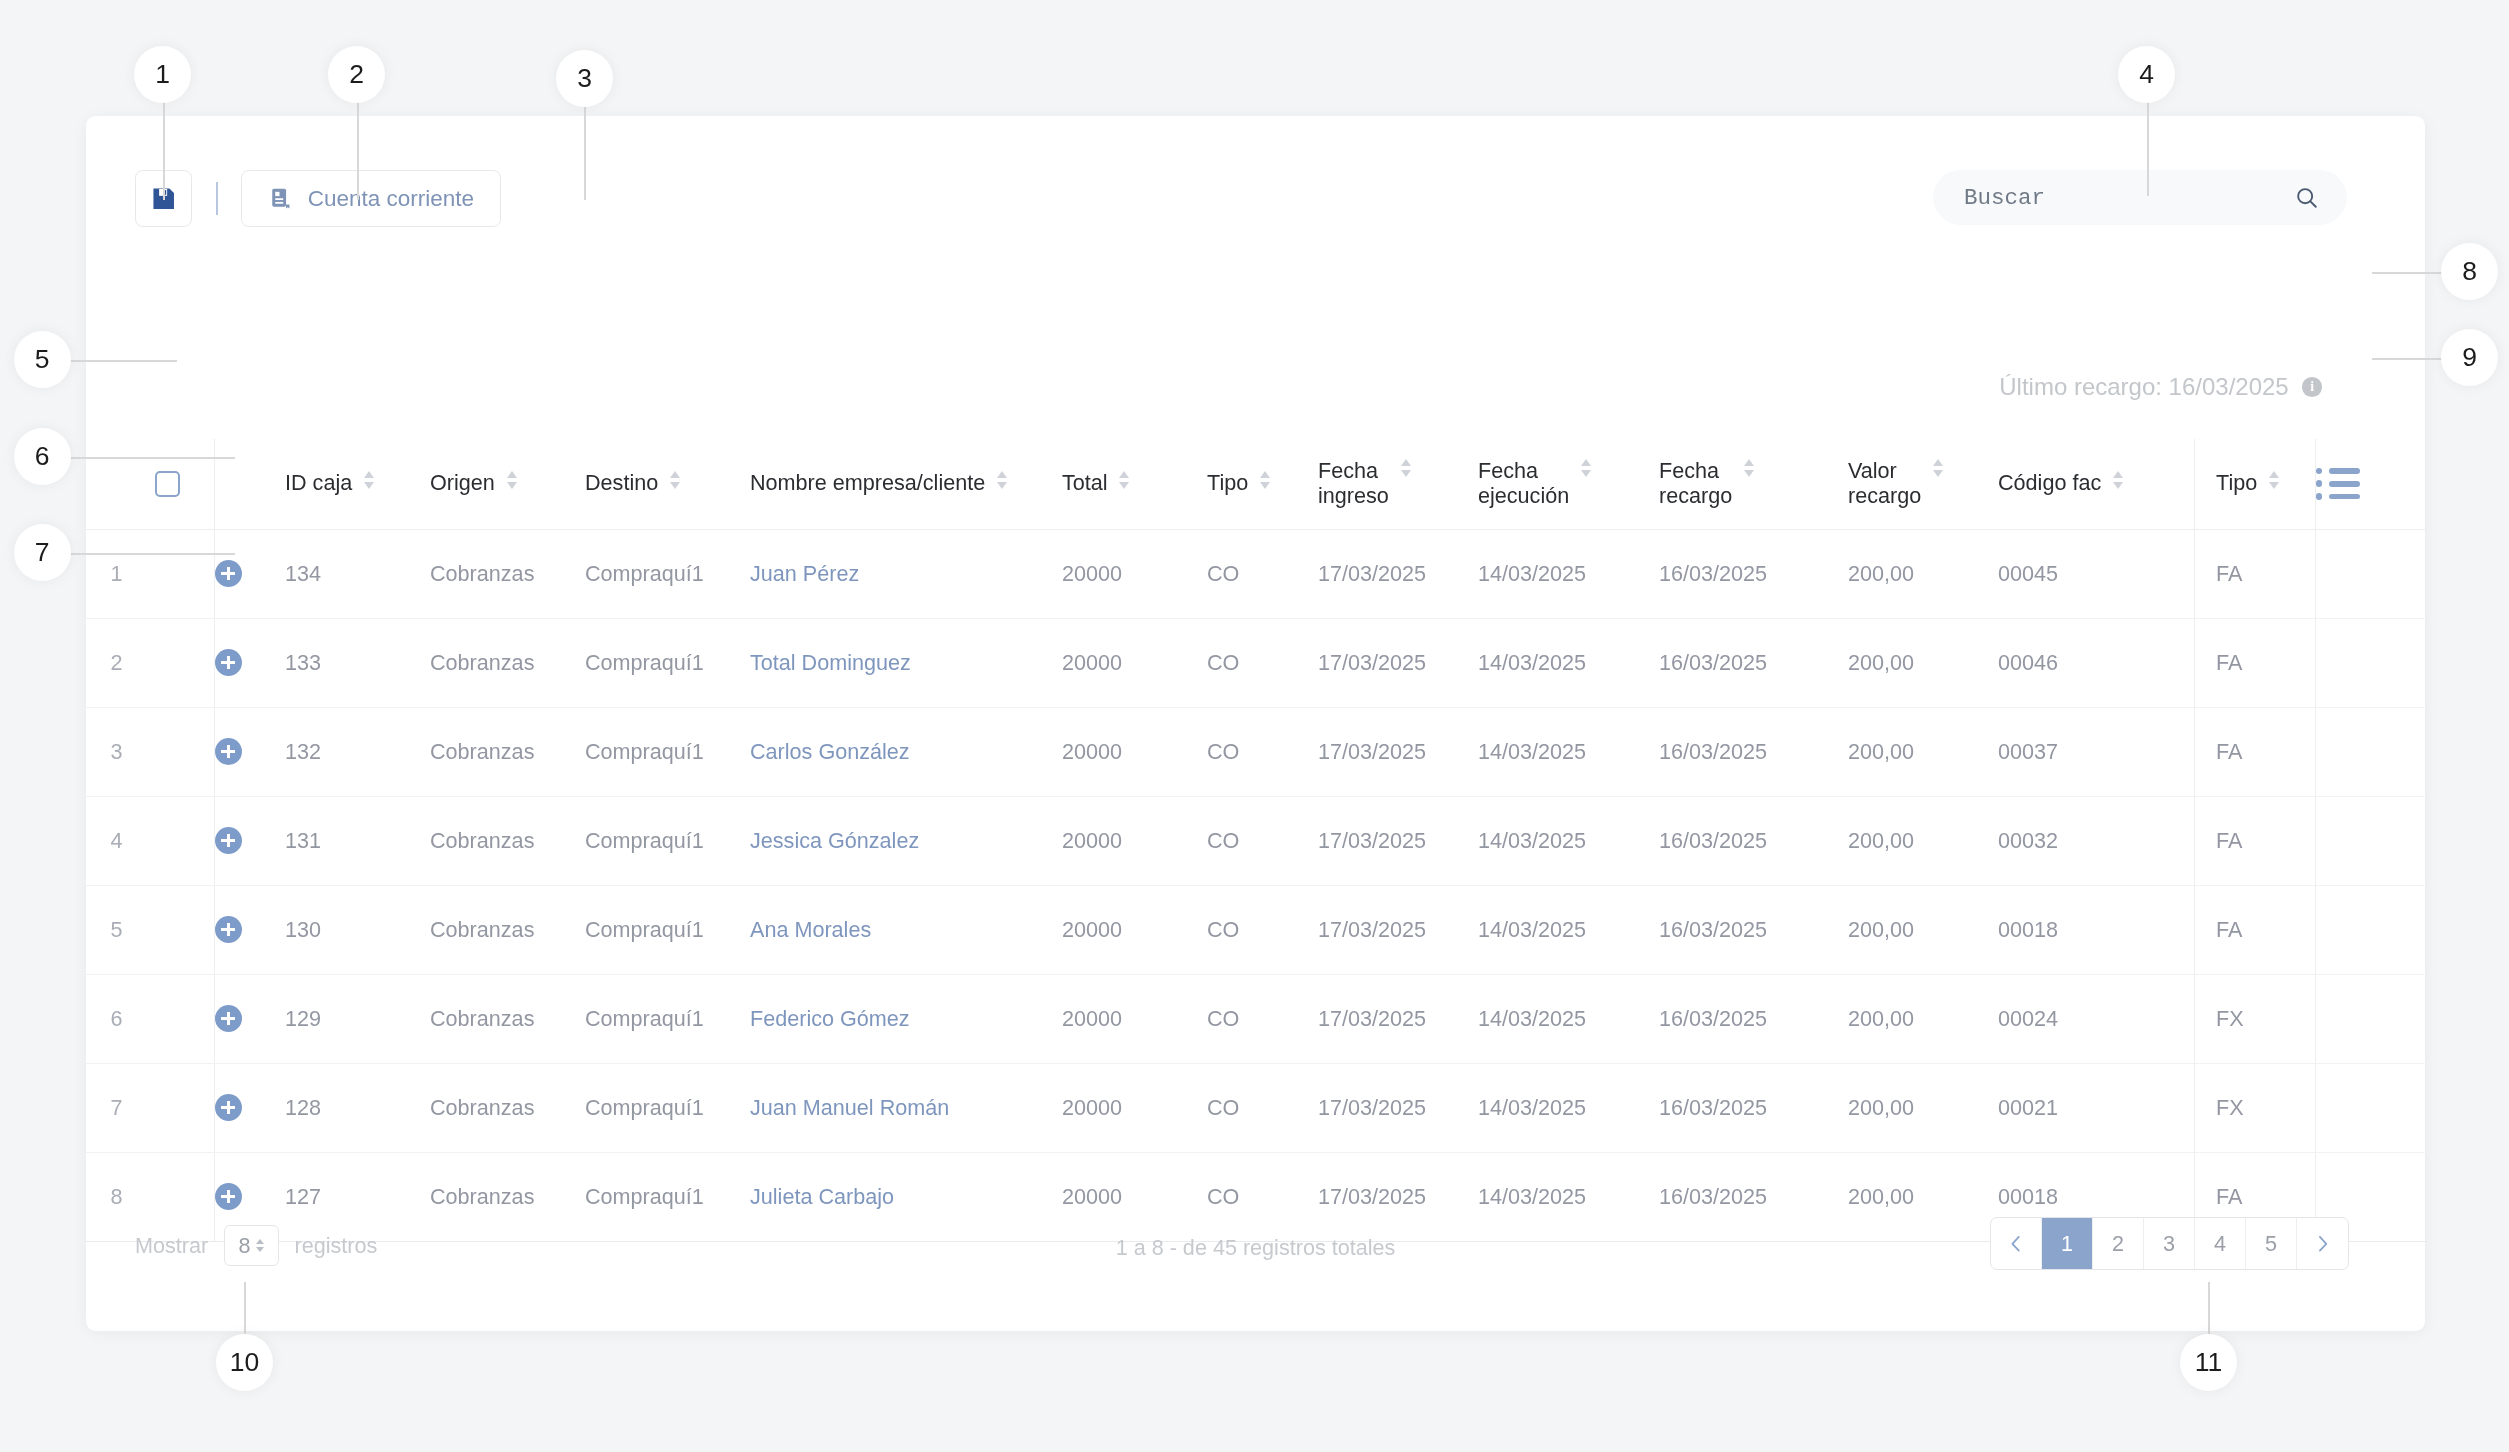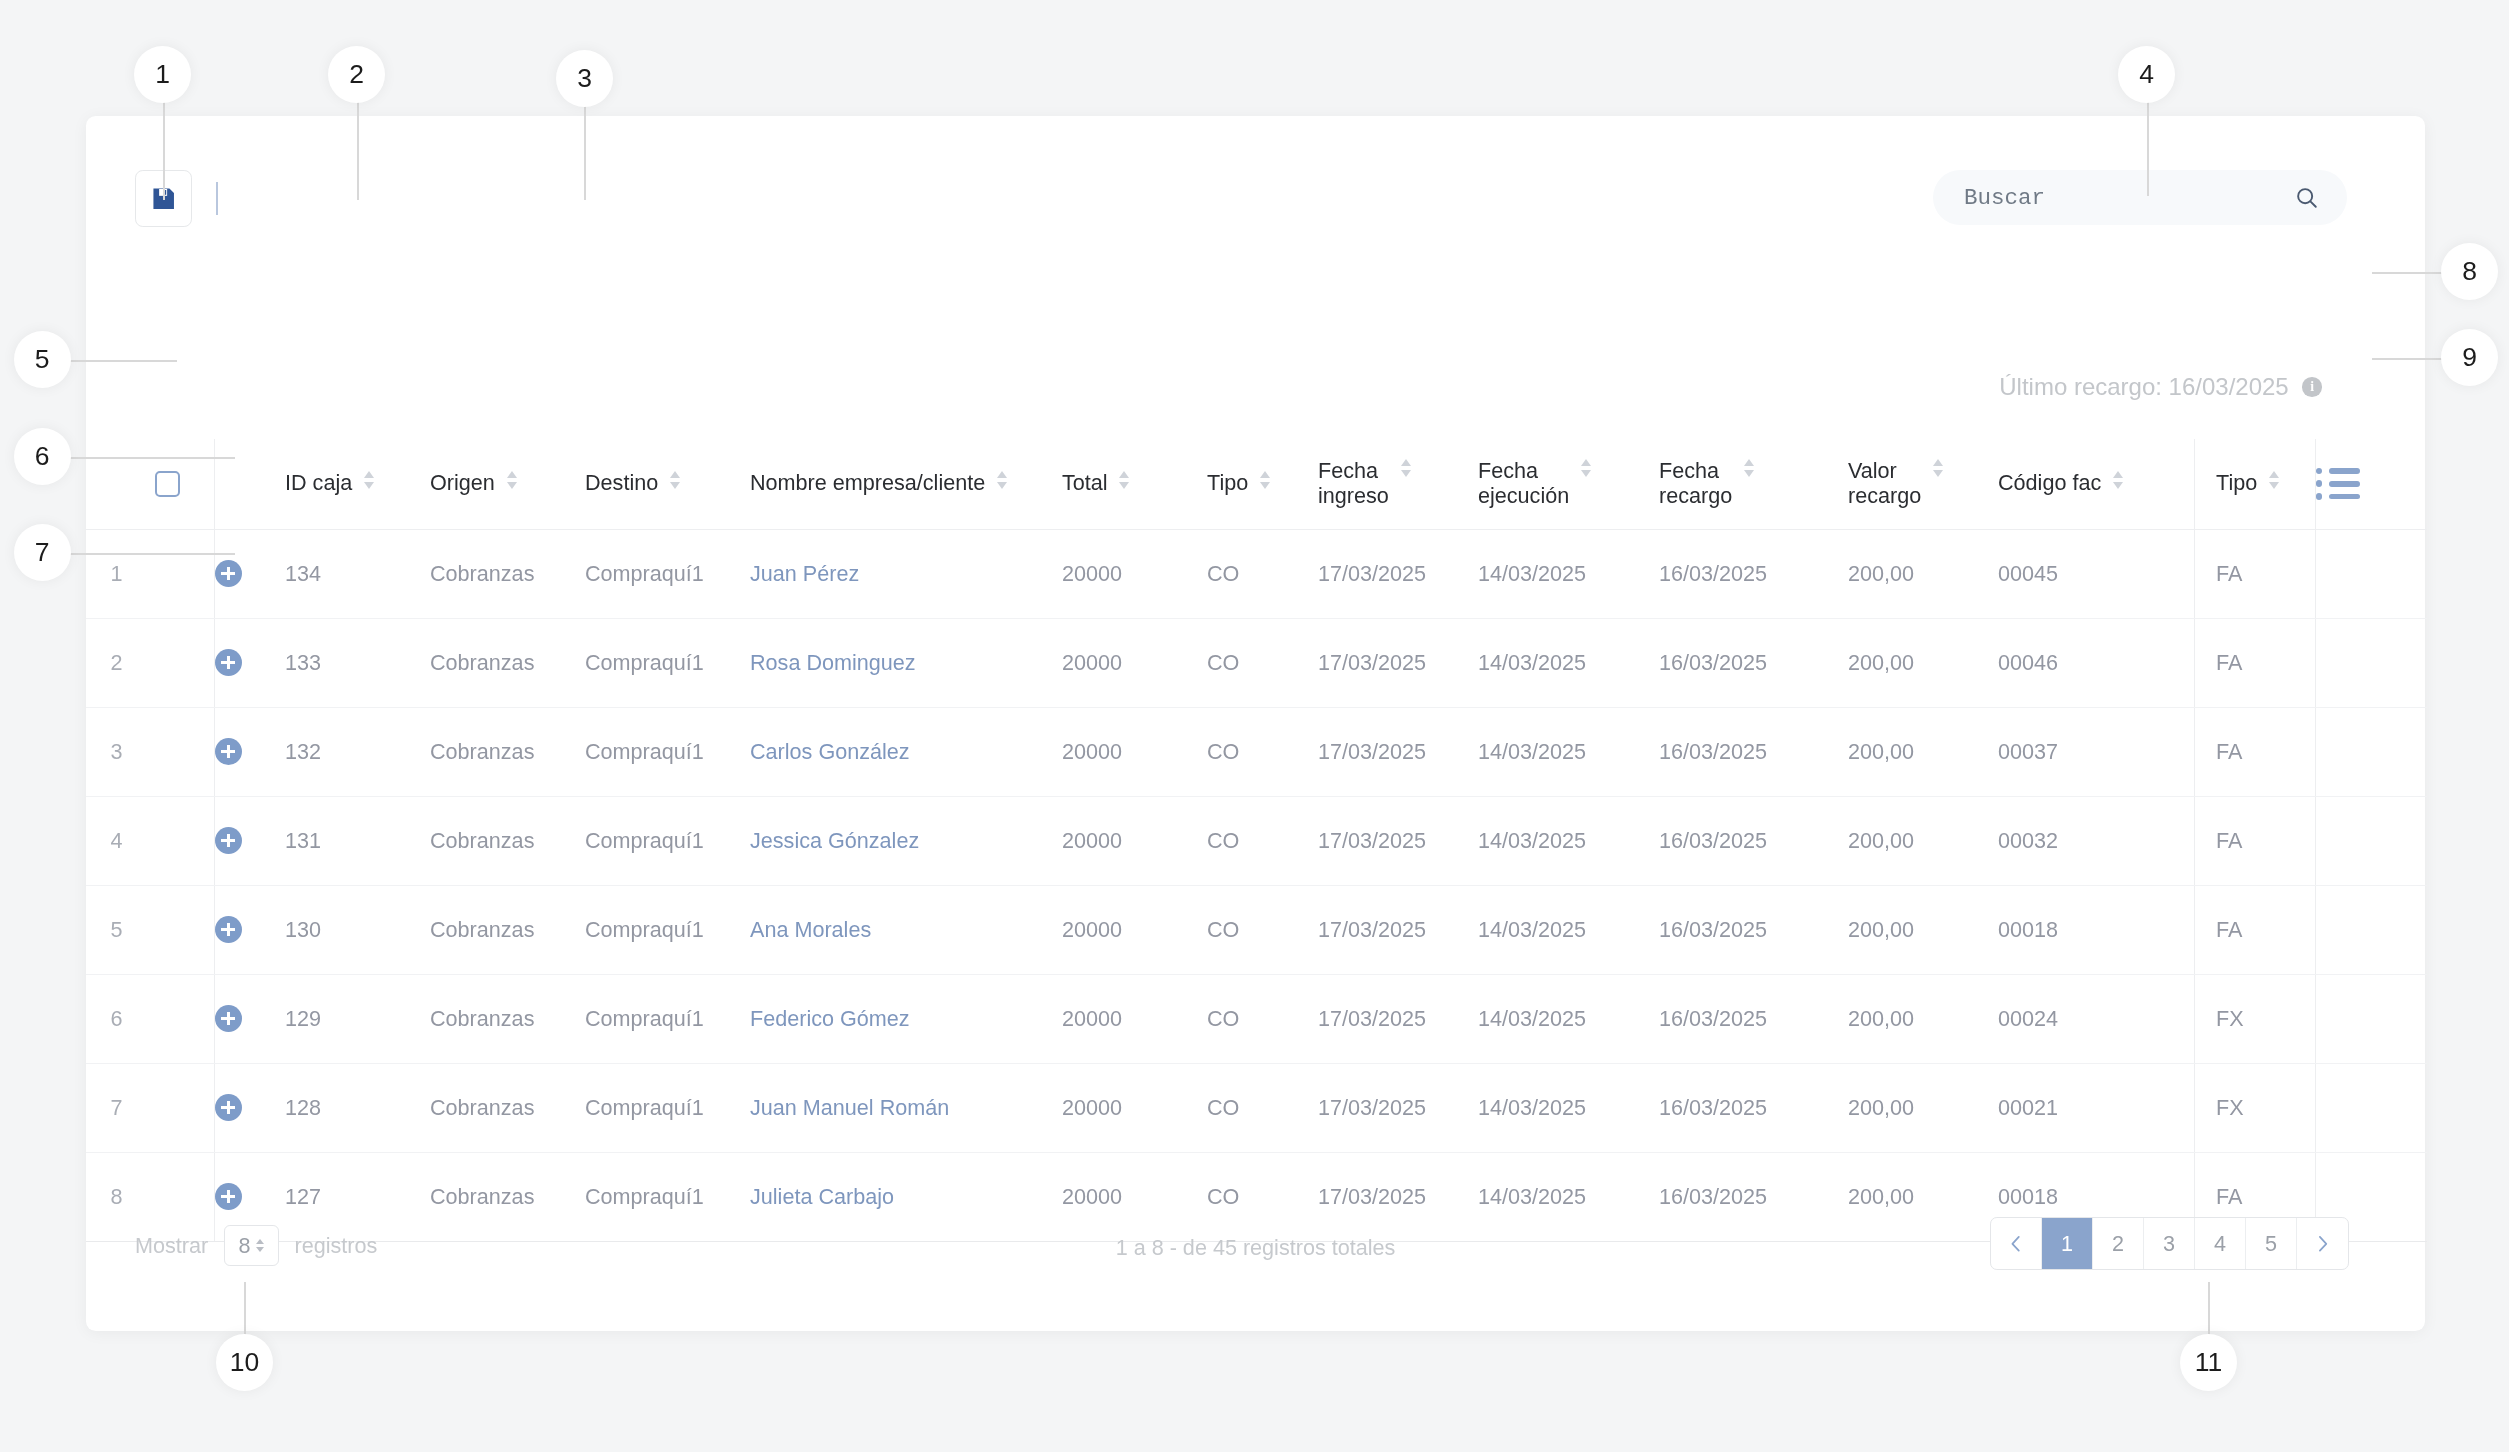--- a/index.html
+++ b/index.html
@@ -291,20 +291,30 @@
         <svg width="27.4" height="27.4" viewBox="0 0 24 24">
           <path d="M3 3h14l4 4v14H3V3z" fill="#2f5596"></path>
           <rect x="8" y="3.5" width="7" height="6" fill="#ffffff"></rect>
           <rect x="12.2" y="4.4" width="2" height="4.2" fill="#2f5596"></rect>
           <rect x="6.5" y="13" width="11" height="8" fill="#ffffff" opacity="0"></rect>
         </svg>
       </div>
 
       <div class="tb-divider"></div>
 
+      <div class="btn">
+        <svg width="25.5" height="25.5" viewBox="0 0 24 24">
+          <rect x="4" y="2.5" width="13" height="17" rx="1.6" fill="#7e93b5"></rect>
+          <rect x="6.8" y="5.5" width="4" height="4" fill="#ffffff"></rect>
+          <rect x="6.8" y="11.5" width="7.5" height="1.7" fill="#ffffff"></rect>
+          <rect x="6.8" y="15" width="7.5" height="1.7" fill="#ffffff"></rect>
+          <path d="M17 17.5h3.2v3.6l-1.6-1.2-1.6 1.2z" fill="#7e93b5"></path>
+        </svg>
+        <span class="btn-label">Cuenta corriente</span>
+      </div>
 
     </div>
 
     <div class="search-box">
       <input class="search-input" value="" placeholder="Buscar" style="">
       <svg width="25.5" height="25.5" viewBox="0 0 24 24">
         <circle cx="10.5" cy="10.5" r="6.6" stroke="#4b5a70" stroke-width="1.8" fill="none"></circle>
         <line x1="15.4" y1="15.4" x2="20.5" y2="20.5" stroke="#4b5a70" stroke-width="1.8" stroke-linecap="round"></line>
       </svg>
     </div>
@@ -500,21 +510,21 @@
 
           <tr>
             <td class="col-idx">2</td>
             <td class="vrule-left"></td>
             <td>
                 <div class="plus"></div>
               </td>
             <td>133</td>
             <td>Cobranzas</td>
             <td>Compraquí1</td>
-            <td><span class="namelink">Rosa Dominguez</span></td>
+            <td><span class="namelink">Total Dominguez</span></td>
             <td>20000</td>
             <td>CO</td>
             <td>17/03/2025</td>
             <td>14/03/2025</td>
             <td>16/03/2025</td>
             <td>200,00</td>
             <td>00046</td>
             <td class="vrule-right" style="padding-left:21.6px">FA</td>
             <td class="vrule-right"></td>
           </tr>

